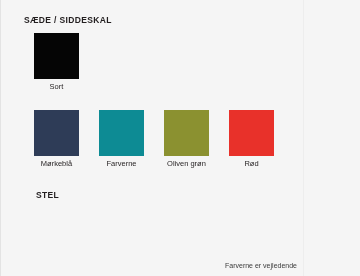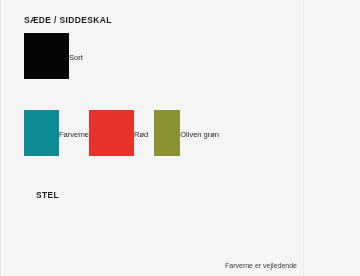--- a/index.html
+++ b/index.html
@@ -37,21 +37,21 @@
   }
 
   .swatch-row {
     display: flex;
     flex-direction: row;
     align-items: flex-start;
   }
 
   .swatch-cell {
     display: flex;
-    flex-direction: row;
+    flex-direction: column;
     align-items: center;
     width: 65px;
   }
 
   .swatch-chip {
     width: 45px;
     height: 46px;
     display: block;
   }
 
@@ -89,30 +89,34 @@
 
   <div class="swatch-row" id="row-seat-1">
     <div class="swatch-cell">
       <span class="swatch-chip" style="background-color: rgb(5, 5, 5);"></span>
       <span class="swatch-label">Sort</span>
     </div>
   </div>
 
   <div class="swatch-row" id="row-seat-2">
     <div class="swatch-cell">
+      <span class="swatch-chip" style="background-color: rgb(46, 60, 87);"></span>
+      <span class="swatch-label">Mørkeblå</span>
+    </div>
+    <div class="swatch-cell">
       <span class="swatch-chip" style="background-color: rgb(13, 139, 148);"></span>
       <span class="swatch-label">Farverne</span>
     </div>
     <div class="swatch-cell">
+      <span class="swatch-chip" style="background-color: rgb(139, 145, 48);"></span>
+      <span class="swatch-label">Oliven grøn</span>
+    </div>
+    <div class="swatch-cell">
       <span class="swatch-chip" style="background-color: rgb(232, 49, 42);"></span>
       <span class="swatch-label">Rød</span>
-    </div>
-    <div class="swatch-cell">
-      <span class="swatch-chip" style="background-color: rgb(139, 145, 48);"></span>
-      <span class="swatch-label">Oliven grøn</span>
     </div>
   </div>
 
   <div class="section-heading" id="heading-frame">STEL</div>
 
 
   <div class="footnote">Farverne er vejledende</div>
 
 </div>
 

